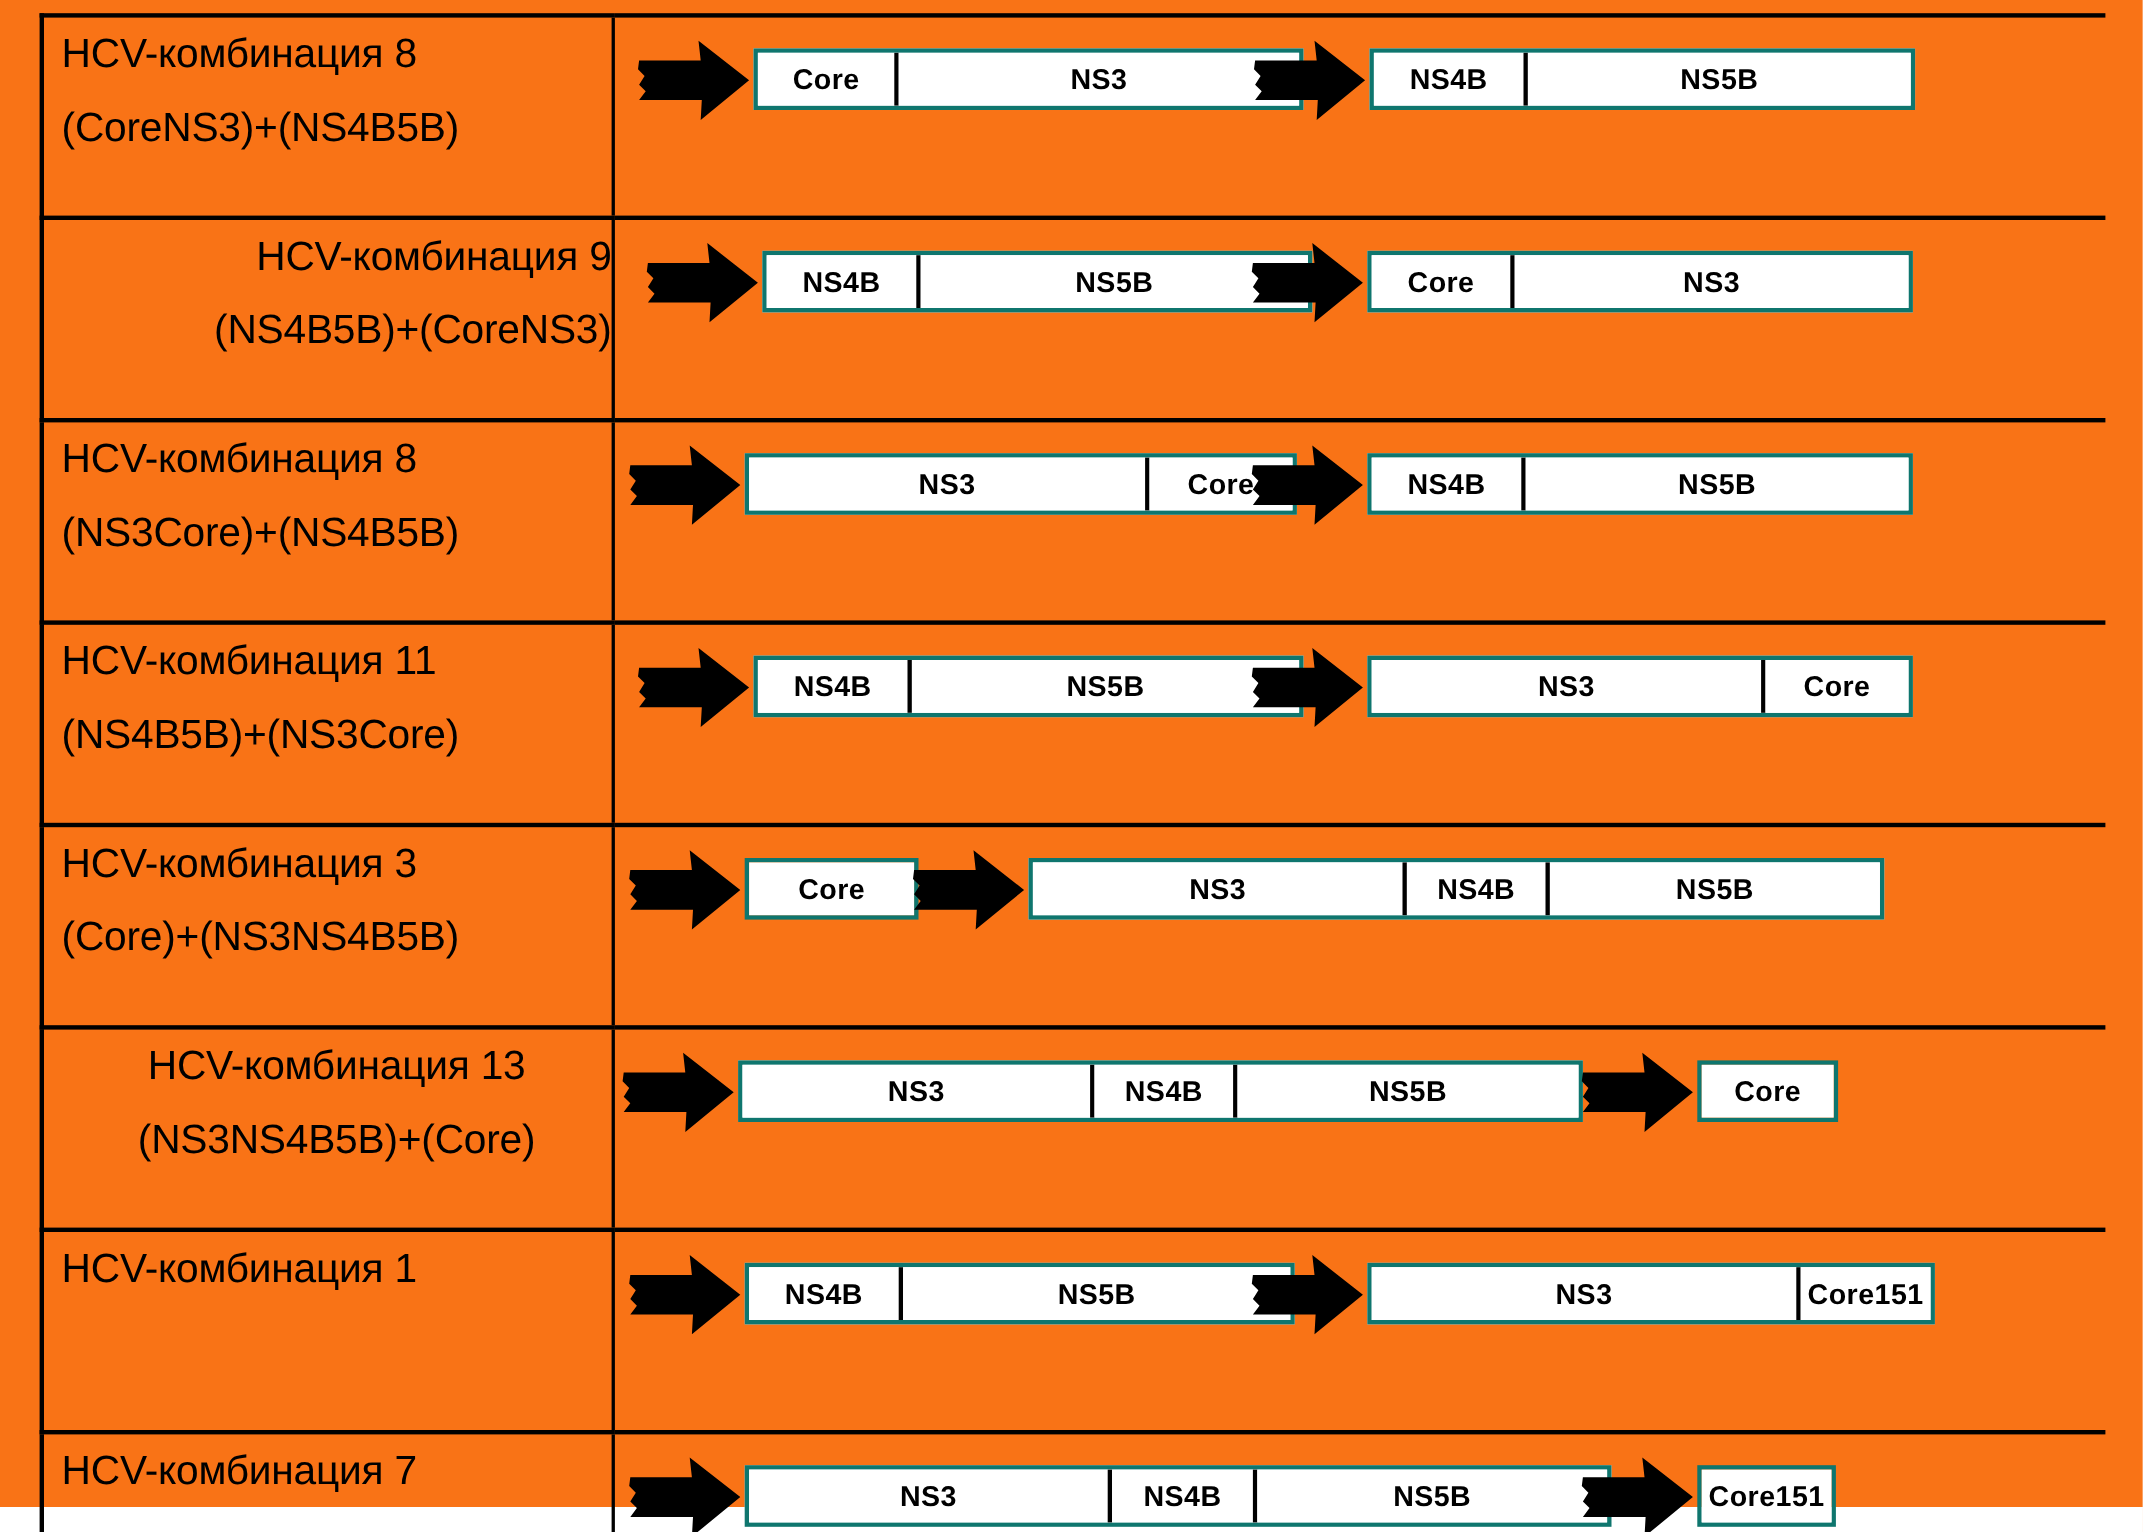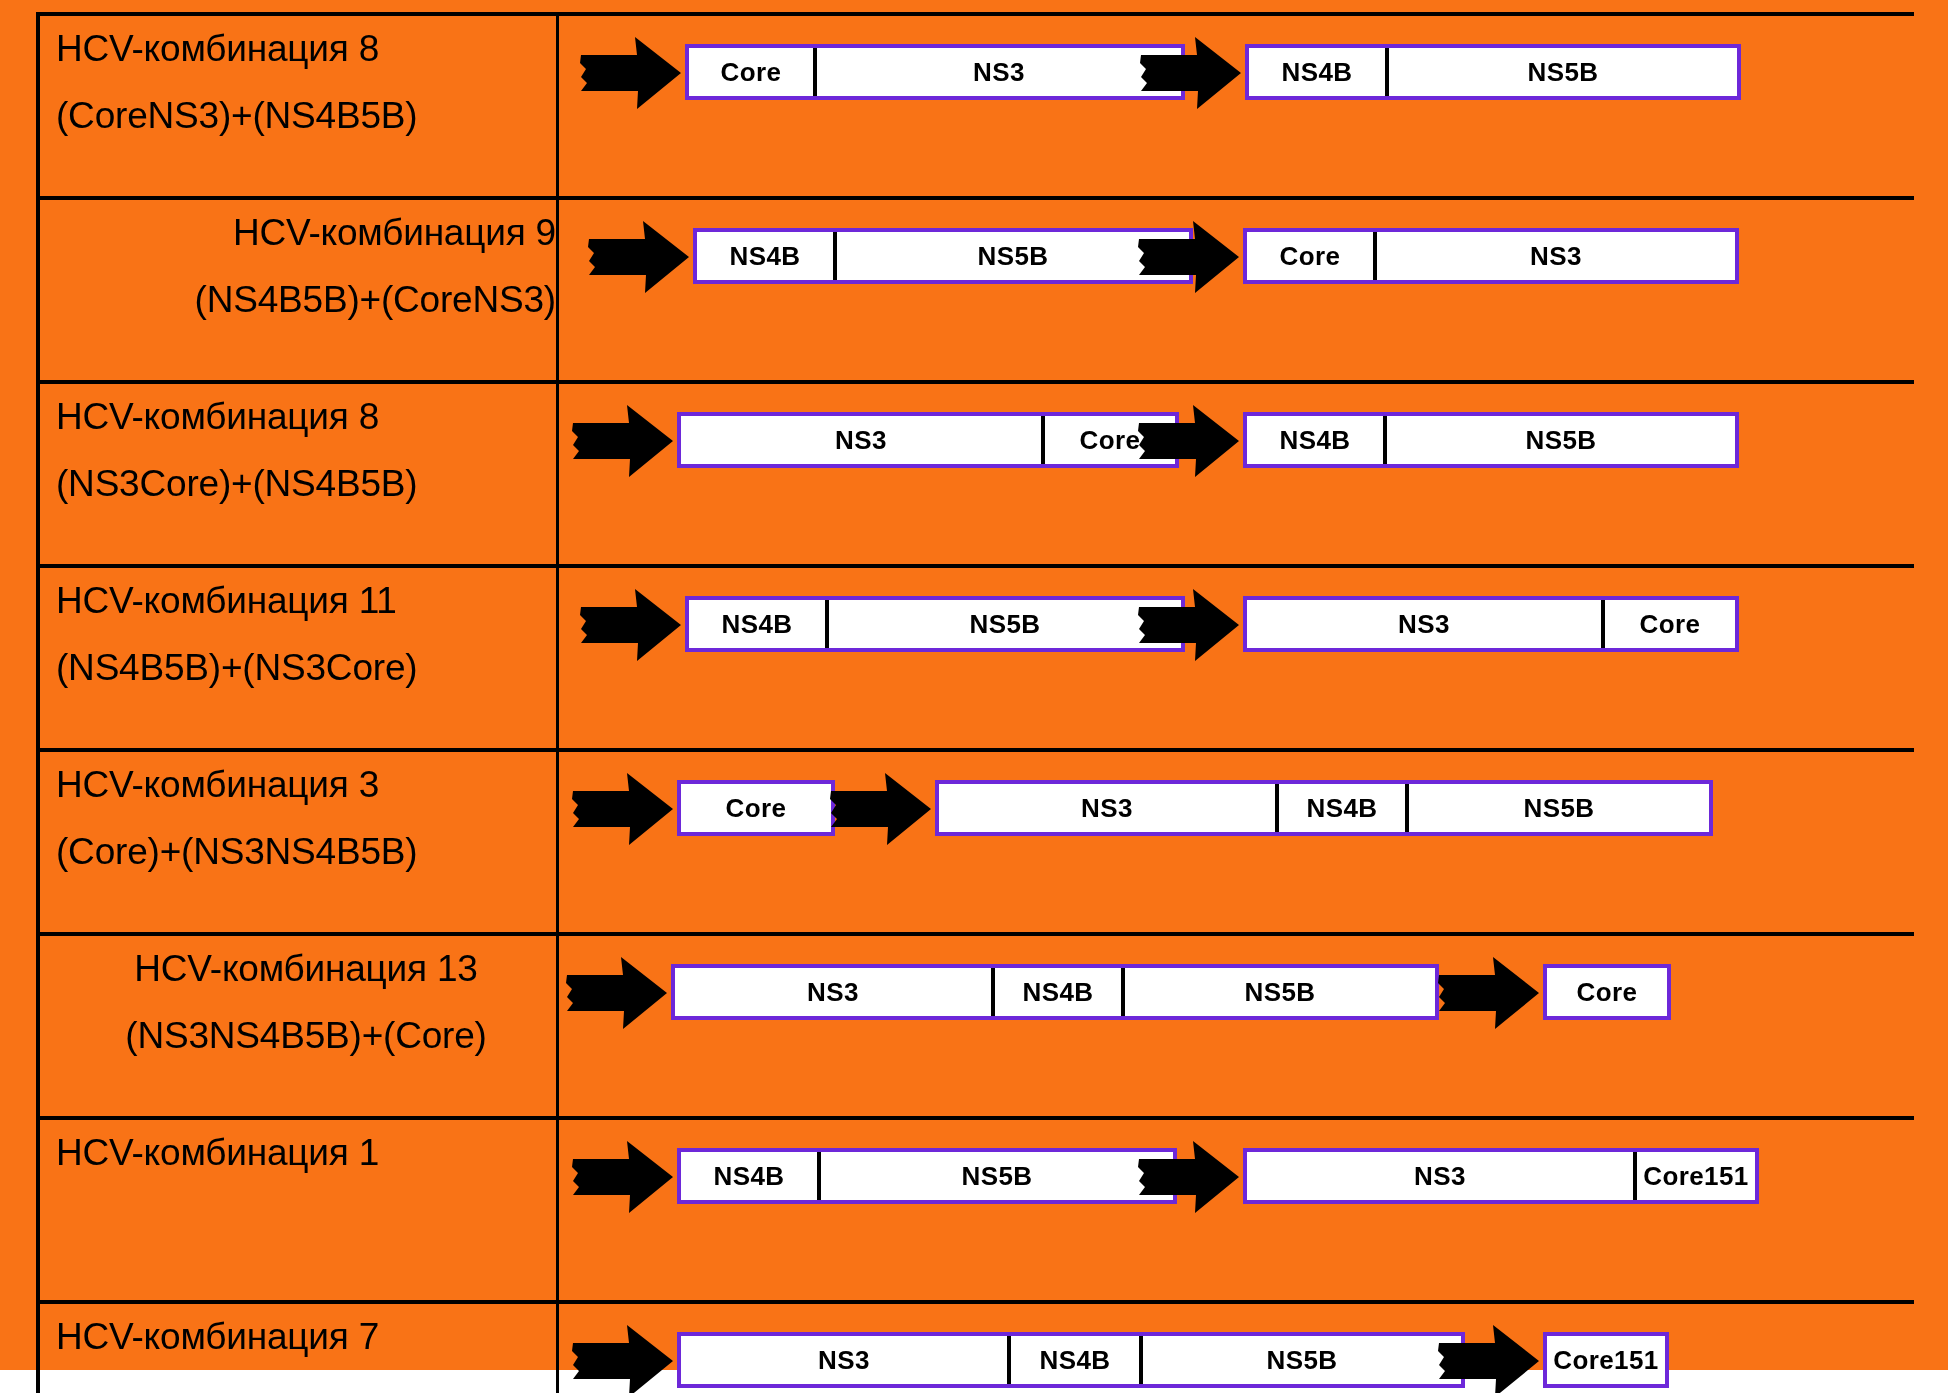--- a/index.html
+++ b/index.html
@@ -82,21 +82,21 @@
     width: 104px;
     height: 78px;
     margin-right: 2px;
   }
   .arrow svg { display: block; }
 
   
   .boxes {
     display: flex;
     align-items: stretch;
-    border: 4px solid #6d28d9;
+    border: 4px solid #0f766e;
     background: #fff;
     height: 56px;
     box-sizing: border-box;
   }
   .gbox {
     border-right: 4px solid #000;
     box-sizing: border-box;
     display: flex;
     align-items: center;
     justify-content: center;

